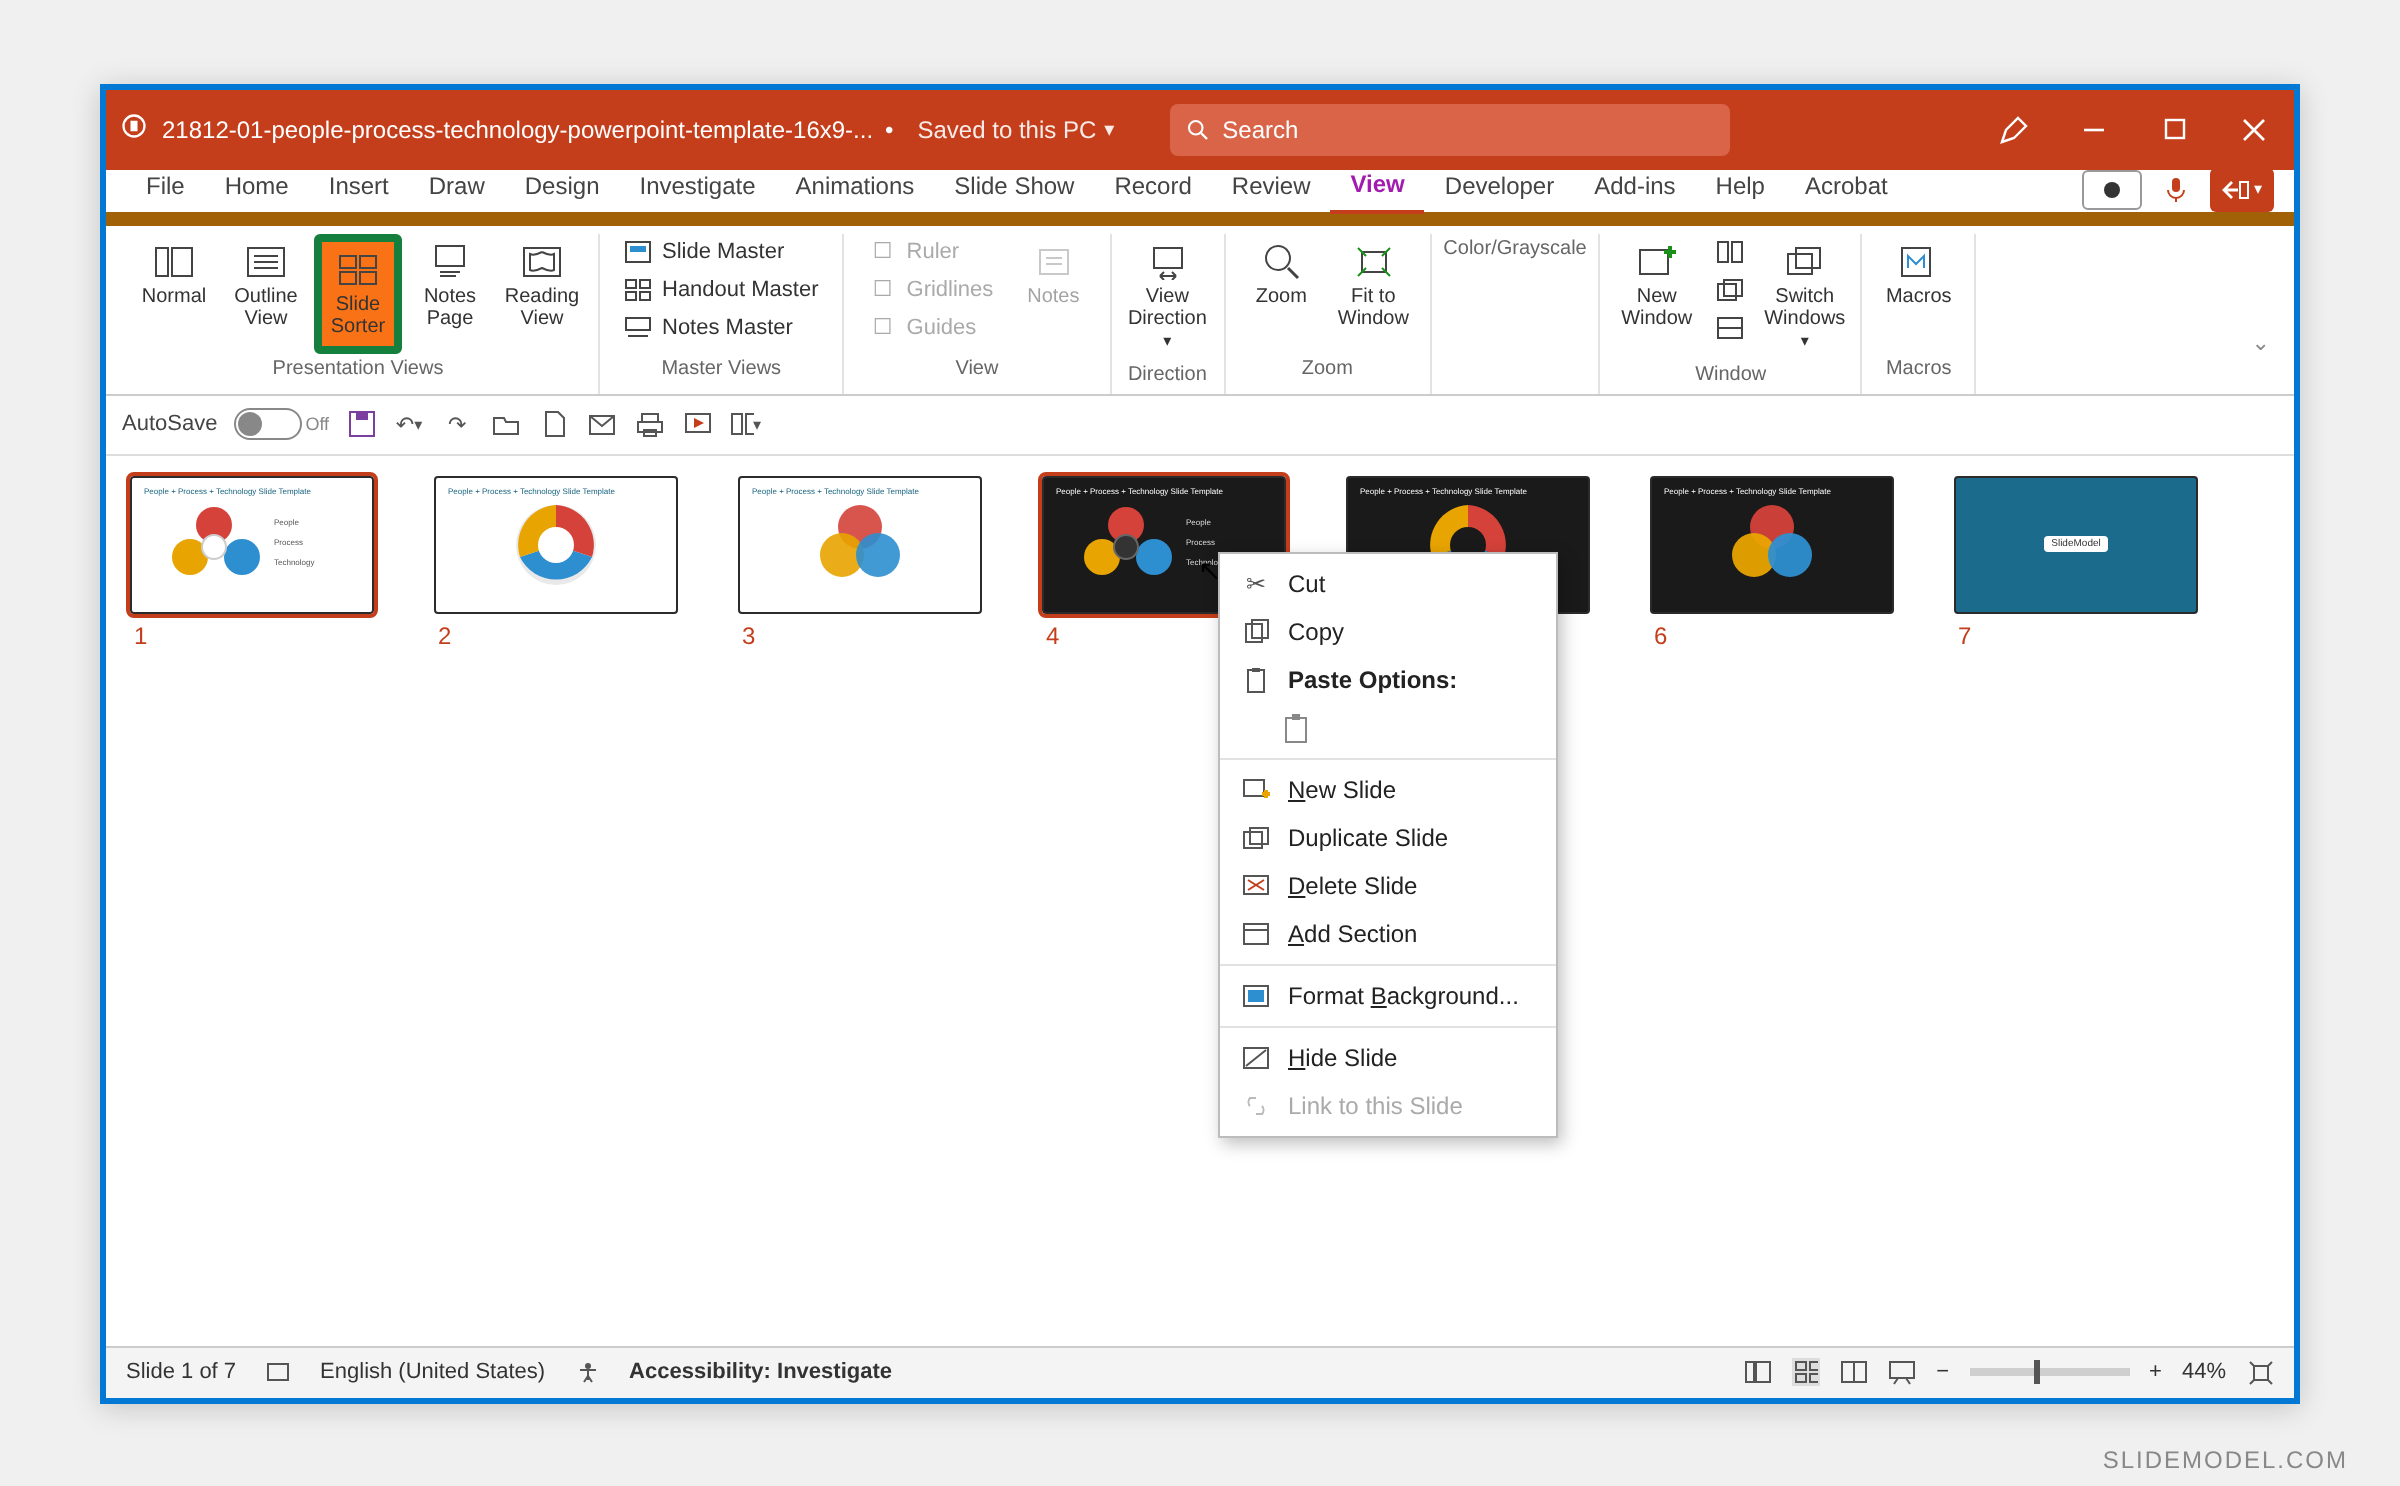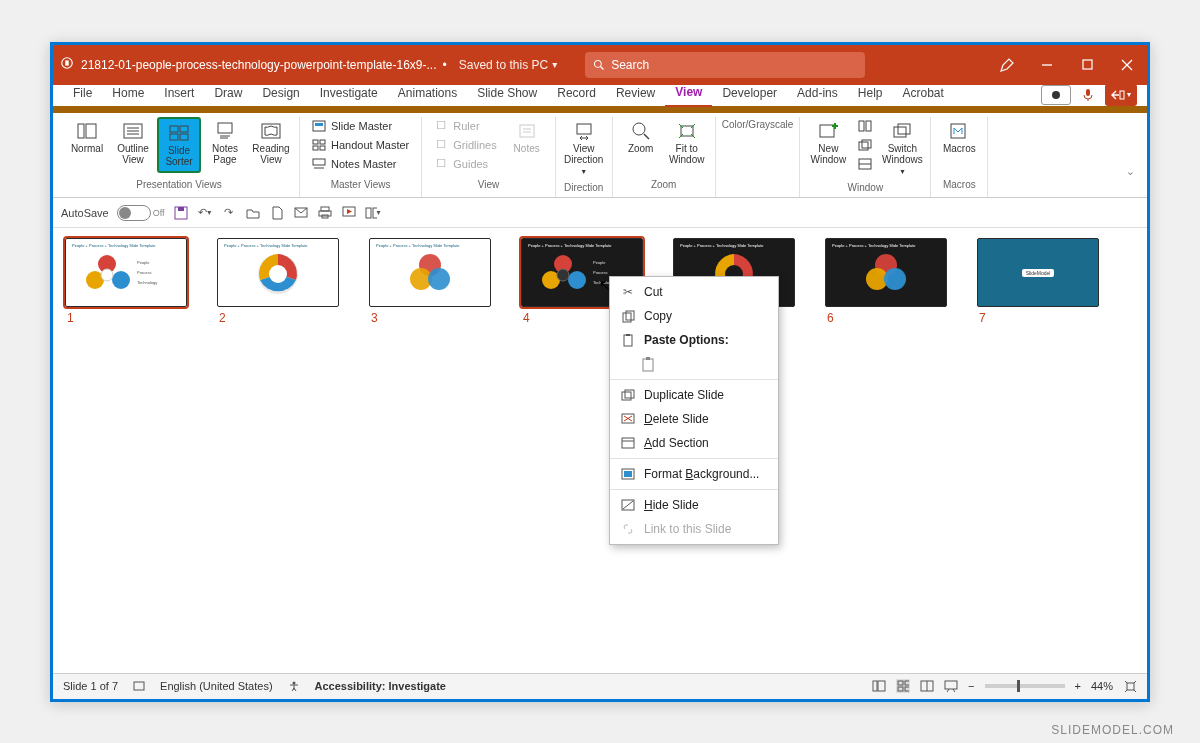--- a/index.html
+++ b/index.html
@@ -25,21 +25,21 @@
   .rec-dot { width:8px; height:8px; border-radius:50%; background:#333; }
   .mic-btn { width:22px; height:20px; display:flex; align-items:center; justify-content:center; color:#c43e1c; }
   .share-btn { width:32px; height:22px; background:#c43e1c; border-radius:3px; display:flex; align-items:center; justify-content:center; color:#fff; }
   
   .ribbon { background:#fff; border-bottom:1px solid #ccc; display:flex; padding:4px 6px 0; font-size:11px; color:#333; }
   .group { display:flex; flex-direction:column; align-items:center; padding:0 6px; border-right:1px solid #e2e2e2; }
   .group:last-child { border-right:none; }
   .group-body { display:flex; align-items:flex-start; gap:2px; min-height:60px; }
   .group-label { font-size:10px; color:#666; padding:2px 0 4px; text-align:left; }
   .big-btn { width:44px; display:flex; flex-direction:column; align-items:center; padding:4px 2px; border-radius:3px; }
-  .big-btn.sel { background:#0ea5e9; border:2px solid #15803d;justify-content:flex-end; }
+  .big-btn.sel { background:#f97316; border:4px solid #15803d;justify-content:flex-end; }
   .big-btn .ic { width:22px; height:20px; margin-bottom:2px; display:flex; align-items:center; justify-content:center; }
   .big-btn .lbl { font-size:10px; text-align:center; line-height:1.1; }
   .row-btns { display:flex; flex-direction:column; gap:1px; }
   .row-btn { display:flex; align-items:center; gap:5px; padding:2px 6px; font-size:11px; white-space:nowrap; }
   .row-btn .ric { width:14px; height:14px; display:inline-flex; align-items:center; justify-content:center; }
   .row-btn.disabled { color:#aaa; }
   .color-swatch { width:14px; height:10px; display:inline-block; }
   .row-btn.sel { background:#e8e8e8; border:1px solid #bbb; border-radius:3px; }
   
   .qat { height:30px; background:#fff; border-bottom:1px solid #ddd; display:flex; align-items:center; padding:0 8px; gap:8px; font-size:11px; color:#444; }
@@ -573,20 +573,30 @@
               <svg width="14" height="16">
                 <rect x="2" y="3" width="10" height="12" fill="none" stroke="#888"></rect>
                 <rect x="5" y="1" width="4" height="3" fill="#888"></rect>
               </svg>
             </span>
           </div>
       <div class="sep"></div>
       <div class="mi">
             <span class="mic">
               <svg width="14" height="12">
+                <rect x="1" y="1" width="10" height="8" fill="none" stroke="#555"></rect>
+                <line x1="10" y1="8" x2="14" y2="8" stroke="#e8a400" stroke-width="2"></line>
+                <line x1="12" y1="6" x2="12" y2="10" stroke="#e8a400" stroke-width="2"></line>
+              </svg>
+            </span>
+            <span><span class="under">N</span><span>ew Slide</span></span>
+          </div>
+      <div class="mi">
+            <span class="mic">
+              <svg width="14" height="12">
                 <rect x="1" y="3" width="9" height="8" fill="none" stroke="#555"></rect>
                 <rect x="4" y="1" width="9" height="8" fill="none" stroke="#555"></rect>
               </svg>
             </span>
             <span>Duplicate Slide</span>
           </div>
       <div class="mi">
             <span class="mic">
               <svg width="14" height="12">
                 <rect x="1" y="1" width="12" height="9" fill="none" stroke="#555"></rect>

